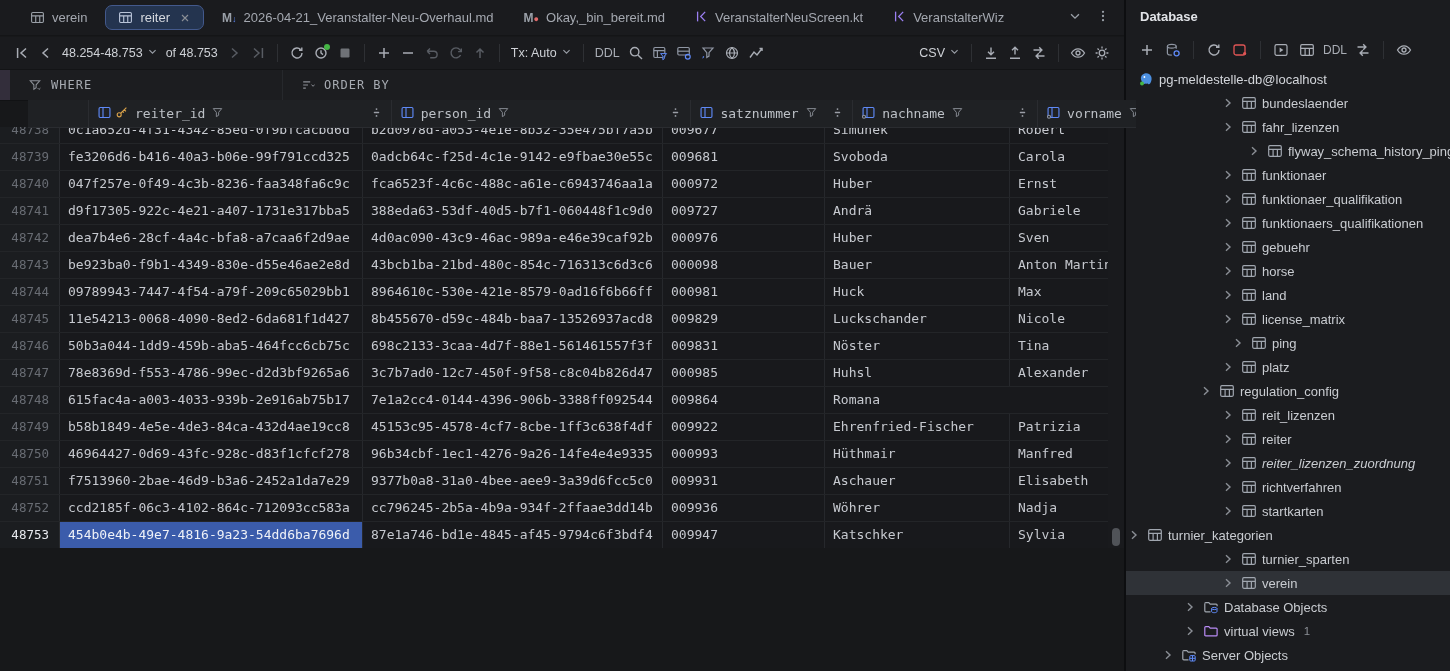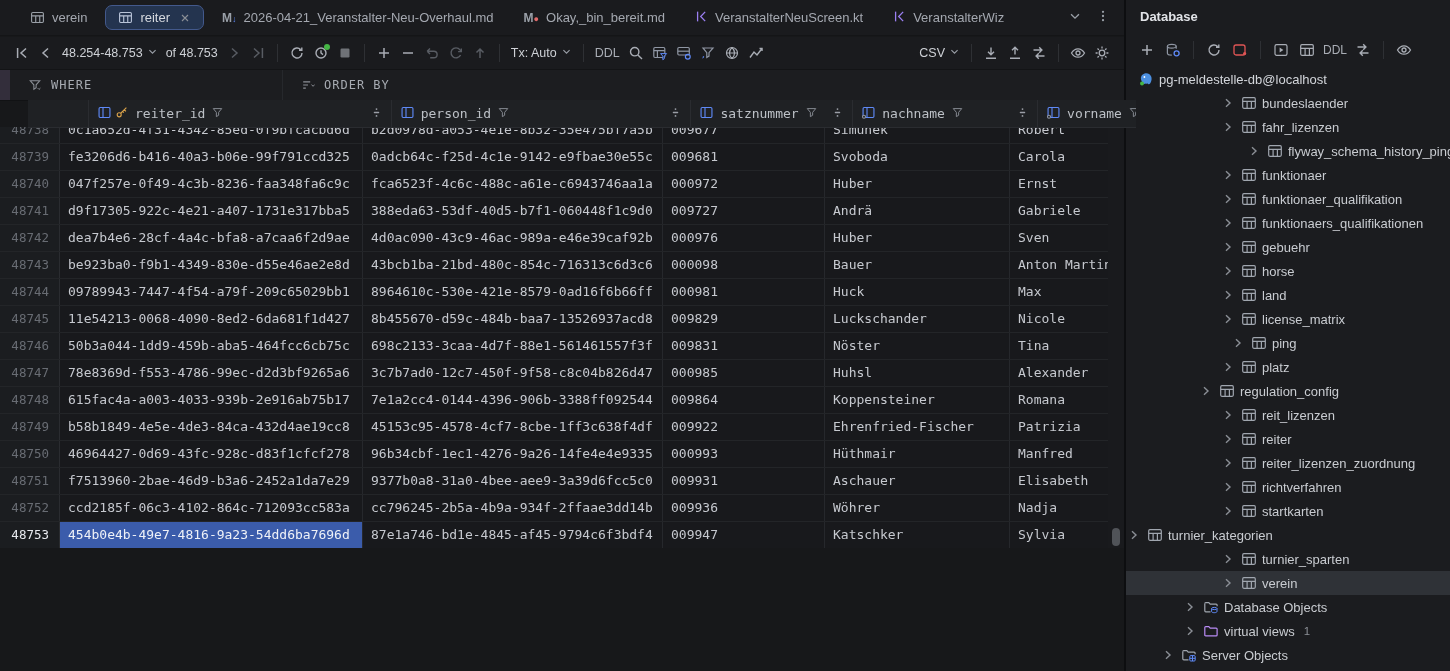--- a/index.html
+++ b/index.html
@@ -512,21 +512,20 @@
             <div class="cell c-person_id">3c7b7ad0-12c7-450f-9f58-c8c04b826d47</div>
             <div class="cell c-satznummer">000985</div>
             <div class="cell c-nachname">Huhsl</div>
             <div class="cell c-vorname">Alexander</div>
           </div>
           <div class="grow">
             <div class="gut">48748</div>
             <div class="cell c-reiter_id">615fac4a-a003-4033-939b-2e916ab75b17</div>
             <div class="cell c-person_id">7e1a2cc4-0144-4396-906b-3388ff092544</div>
             <div class="cell c-satznummer">009864</div>
-            <div class="cell c-nachname">Koppensteiner</div>
             <div class="cell c-vorname">Romana</div>
           </div>
           <div class="grow">
             <div class="gut">48749</div>
             <div class="cell c-reiter_id">b58b1849-4e5e-4de3-84ca-432d4ae19cc8</div>
             <div class="cell c-person_id">45153c95-4578-4cf7-8cbe-1ff3c638f4df</div>
             <div class="cell c-satznummer">009922</div>
             <div class="cell c-nachname">Ehrenfried-Fischer</div>
             <div class="cell c-vorname">Patrizia</div>
           </div>
@@ -840,21 +839,21 @@
             </svg>
           </span>
           <span class="nicon">
             <svg viewBox="0 0 16 16" fill="none" stroke="#a0a6af" stroke-width="1.2">
               <rect x="1.7" y="2.7" width="12.6" height="10.6" rx="1.2"></rect>
               <path d="M1.7 6.3h12.6M6.1 6.3v7M10.4 6.3v7"></path>
             </svg>
           </span>
           <span>reiter</span>
         </div>
-        <div class="trow" style="padding-left: 94px;">
+        <div class="trow" style="padding-left: 94px; font-style: italic;">
           <span class="chev">
             <svg viewBox="0 0 16 16" fill="none" stroke="#8b8f96" stroke-width="1.4">
               <path d="M6 4.2 10 8l-4 3.8"></path>
             </svg>
           </span>
           <span class="nicon">
             <svg viewBox="0 0 16 16" fill="none" stroke="#a0a6af" stroke-width="1.2">
               <rect x="1.7" y="2.7" width="12.6" height="10.6" rx="1.2"></rect>
               <path d="M1.7 6.3h12.6M6.1 6.3v7M10.4 6.3v7"></path>
             </svg>

